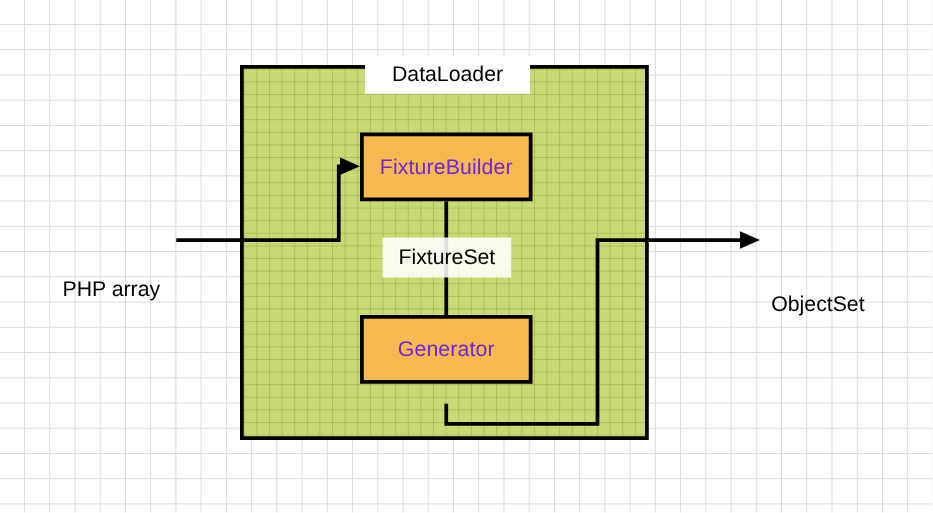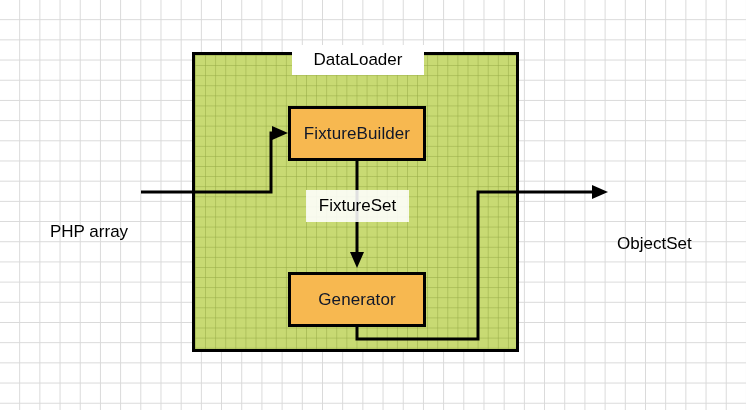--- a/index.html
+++ b/index.html
@@ -42,34 +42,34 @@
 
   
   .proc-box {
     position: absolute;
     box-sizing: border-box;
     border: 3px solid #000000;
     background-color: #f7b850;
     display: flex;
     align-items: center;
     justify-content: center;
-    color: #0f172a;
+    color: #6d28d9;
     font-size: 17px;
     letter-spacing: 0.1px;
     white-space: nowrap;
   }
   #box-fixturebuilder {
     left: 288px;
     top: 106px;
     width: 138px;
     height: 55px;
   }
   #box-generator {
     left: 288px;
-    top: 272px;
+    top: 252px;
     width: 138px;
     height: 55px;
   }
 
   
   .edge-label {
     position: absolute;
     display: flex;
     align-items: center;
     justify-content: center;

